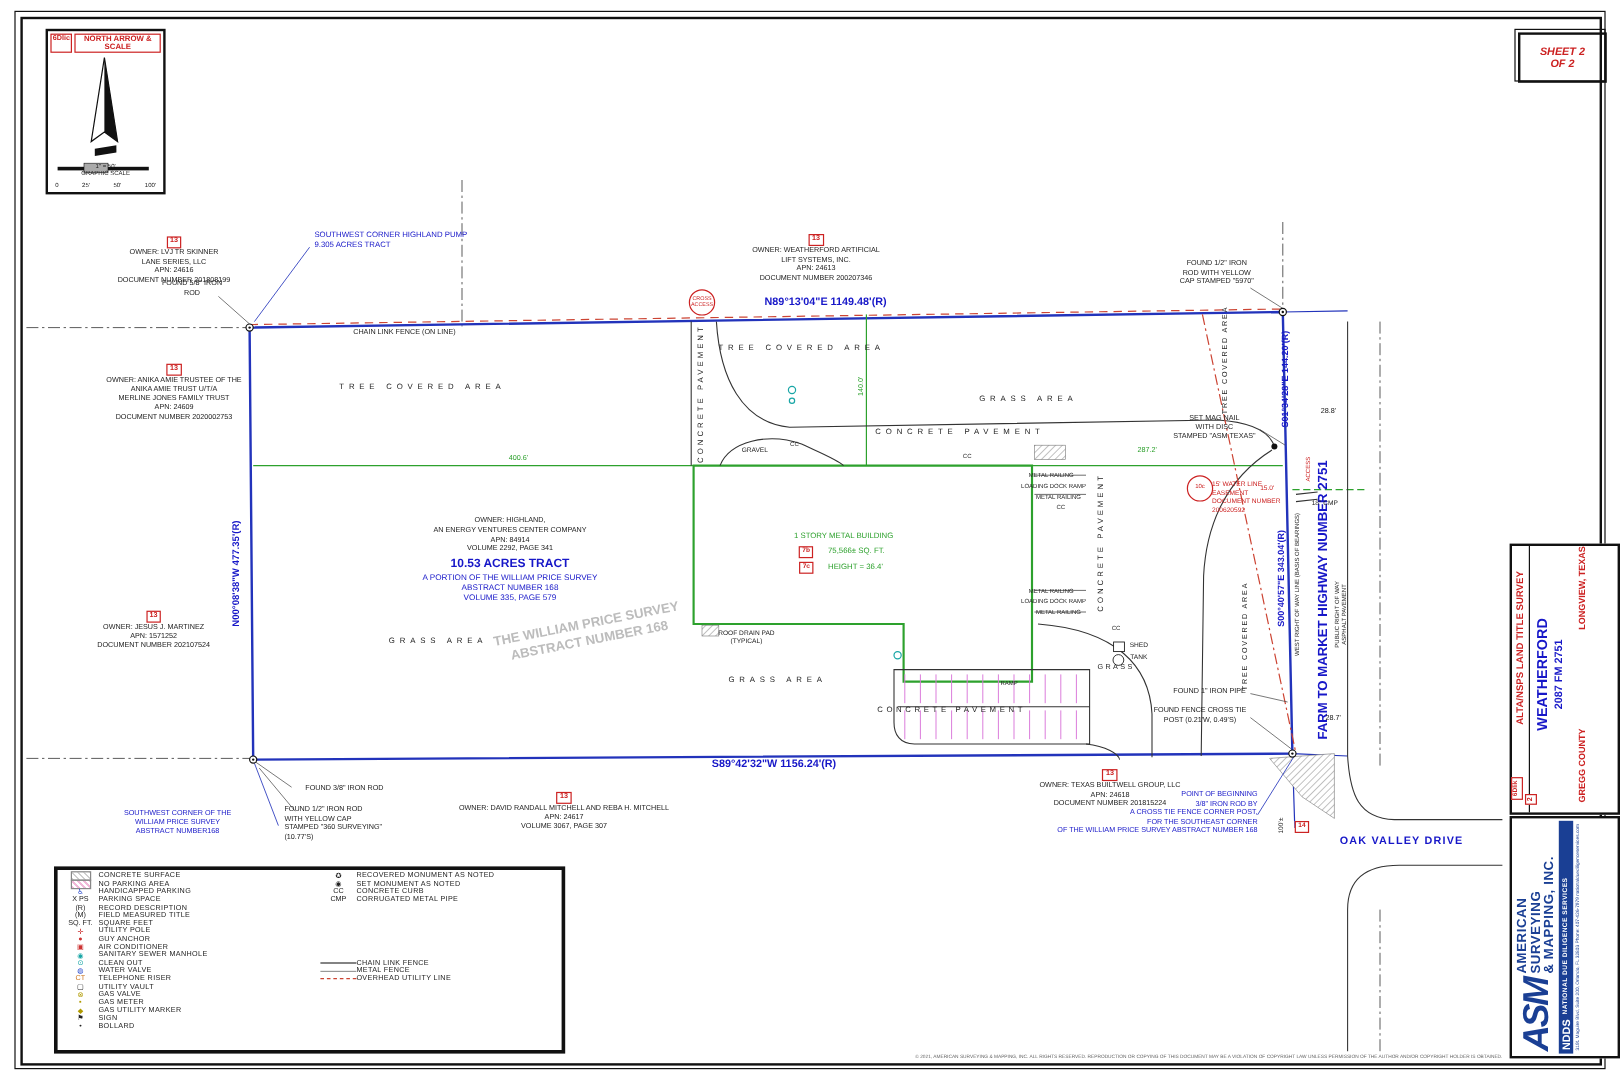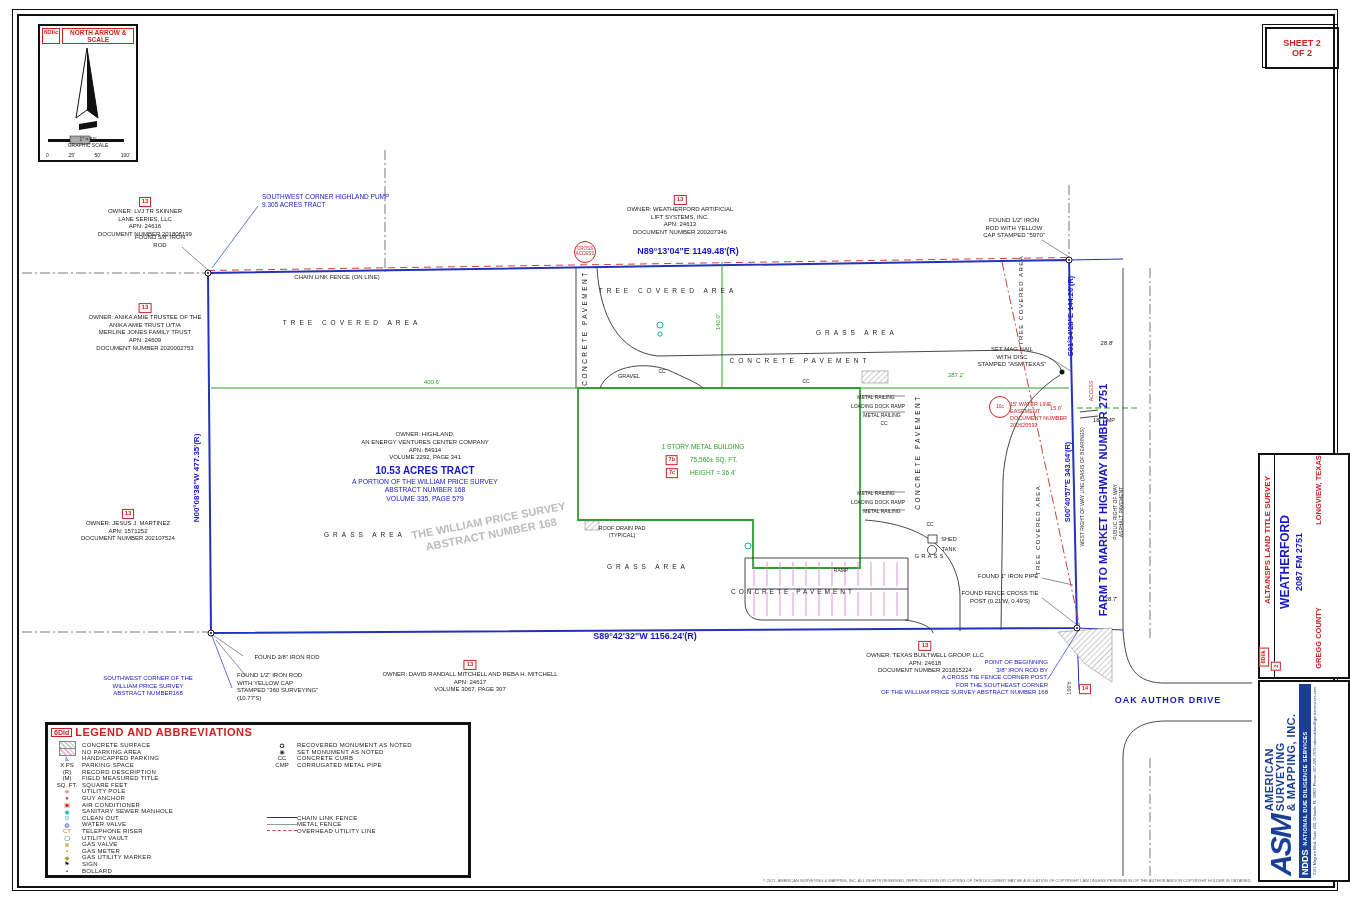--- a/index.html
+++ b/index.html
@@ -20,21 +20,21 @@
   .owner-tag{display:inline-block;border:1px solid #cc2222;color:#cc2222;font-weight:bold;
              padding:0 2px;margin-bottom:1px;background:#fff;font-size:6px;}
   
   #north-box{position:absolute;left:38px;top:24px;width:96px;height:134px;border:2px solid #111;background:#fff;}
   #north-box .hdr{position:absolute;left:2px;top:2px;right:2px;display:flex;gap:2px;}
   #north-box .hdr .tag{border:1px solid #cc2222;color:#cc2222;font-size:6px;font-weight:bold;padding:0 1px;}
   #north-box .hdr .ttl{border:1px solid #cc2222;color:#cc2222;font-size:6.5px;font-weight:bold;flex:1;text-align:center;}
   #north-box .scl{position:absolute;left:0;right:0;text-align:center;font-size:5px;color:#222;}
   #north-box .ticks{position:absolute;left:6px;right:6px;bottom:2px;display:flex;justify-content:space-between;font-size:5px;}
   
-  #sheet-box{position:absolute;left:1262px;top:24px;width:70px;height:38px;border:1px solid #111;padding:2px;}
+  #sheet-box{position:absolute;left:1262px;top:24px;width:70px;height:38px;border:1px solid #111;padding:2px;font-style:italic;}
   #sheet-box .in{width:100%;height:100%;border:2px solid #111;display:flex;align-items:center;justify-content:center;
                  text-align:center;color:#cc2222;font-weight:bold;font-size:9px;line-height:1.15;white-space:pre-line;}
   
   #legend{position:absolute;left:45px;top:722px;width:420px;height:150px;border:3px solid #111;background:#fff;font-size:6px;}
   #legend .lg-hdr{display:flex;gap:3px;align-items:center;padding:1px 3px;border-bottom:1px solid #fff;}
   #legend .lg-hdr .tag{border:1px solid #cc2222;color:#cc2222;font-weight:bold;font-size:7px;padding:0 2px;}
   #legend .lg-hdr .ttl{color:#cc2222;font-weight:bold;font-size:11px;letter-spacing:0.5px;}
   #legend .cols{display:flex;padding:2px 4px;}
   #legend .col{display:flex;flex-direction:column;}
   #legend .col.left{width:215px;}
@@ -204,21 +204,21 @@
 VOLUME 335, PAGE 579</div>
       <div class="map-label c-b" style="left: 148px; top: 686px; font-size: 6px; transform: translate(-50%, -50%);">SOUTHWEST CORNER OF THE
 WILLIAM PRICE SURVEY
 ABSTRACT NUMBER168</div>
       <div class="map-label c-b" style="left: 1048px; top: 678px; font-size: 6px; text-align: right; transform: translate(-100%, -50%);">POINT OF BEGINNING
 3/8" IRON ROD BY
 A CROSS TIE FENCE CORNER POST,
 FOR THE SOUTHEAST CORNER
 OF THE WILLIAM PRICE SURVEY ABSTRACT NUMBER 168</div>
       <div class="map-label c-b bold" style="left: 1104px; top: 500px; font-size: 11px; transform: translate(-50%, -50%) rotate(-90deg);">FARM TO MARKET HIGHWAY NUMBER 2751</div>
-      <div class="map-label c-b bold" style="left: 1168px; top: 701px; font-size: 9px; letter-spacing: 1px; transform: translate(-50%, -50%);">OAK AUTHOR DRIVE</div>
+      <div class="map-label c-b bold" style="left: 1168px; top: 701px; font-size: 9px; letter-spacing: 1px; transform: translate(-50%, -50%);">OAK VALLEY DRIVE</div>
       <div class="map-label c-k" style="left: 160px; top: 241px; font-size: 6px; transform: translate(-50%, -50%);">FOUND 5/8" IRON
 ROD</div>
       <div class="map-label c-k" style="left: 337px; top: 278px; font-size: 6px; transform: translate(-50%, -50%);">CHAIN LINK FENCE (ON LINE)</div>
       <div class="map-label c-k" style="left: 352px; top: 323px; font-size: 6.5px; letter-spacing: 4px; transform: translate(-50%, -50%);">TREE COVERED AREA</div>
       <div class="map-label c-k" style="left: 668px; top: 291px; font-size: 6.5px; letter-spacing: 4px; transform: translate(-50%, -50%);">TREE COVERED AREA</div>
       <div class="map-label c-k" style="left: 1022px; top: 300px; font-size: 6px; letter-spacing: 1.5px; transform: translate(-50%, -50%) rotate(-90deg);">TREE COVERED AREA</div>
       <div class="map-label c-k" style="left: 1039px; top: 530px; font-size: 6px; letter-spacing: 1.5px; transform: translate(-50%, -50%) rotate(-90deg);">TREE COVERED AREA</div>
       <div class="map-label c-k" style="left: 857px; top: 333px; font-size: 6.5px; letter-spacing: 4px; transform: translate(-50%, -50%);">GRASS AREA</div>
       <div class="map-label c-k" style="left: 365px; top: 535px; font-size: 6.5px; letter-spacing: 4px; transform: translate(-50%, -50%);">GRASS AREA</div>
       <div class="map-label c-k" style="left: 648px; top: 567px; font-size: 6.5px; letter-spacing: 4px; transform: translate(-50%, -50%);">GRASS AREA</div>
@@ -280,24 +280,20 @@
       <div class="map-label c-r circlebox" style="left: 1000px; top: 407px; font-size: 5px; transform: translate(-50%, -50%);">10c</div>
       <div class="map-label c-r circlebox" style="left: 585px; top: 252px; font-size: 4.5px; transform: translate(-50%, -50%);">CROSS
 ACCESS</div>
       <div class="map-label c-r" style="left: 1091px; top: 391px; font-size: 5px; transform: translate(-50%, -50%) rotate(-90deg);">ACCESS</div>
       <div class="map-label c-r tagbox" style="left: 1085px; top: 689px; font-size: 5.5px; transform: translate(-50%, -50%);">14</div>
       <div class="map-label c-w bold" style="left: 490px; top: 528px; font-size: 11px; transform: translate(-50%, -50%) rotate(-11deg);">THE WILLIAM PRICE SURVEY
 ABSTRACT NUMBER 168</div>
     </div>
 
   <div id="legend">
-    <div class="lg-hdr">
-      <span class="tag">6Did</span>
-      <span class="ttl">LEGEND AND ABBREVIATIONS</span>
-    </div>
     <div class="cols">
       <div class="col left" id="legend-left">
           <div class="lg-row">
             <span class="ic ">
               <span class="sw sw-concrete"></span>
             </span>
             <span class="lb">CONCRETE SURFACE</span>
           </div>
           <div class="lg-row">
             <span class="ic ">

